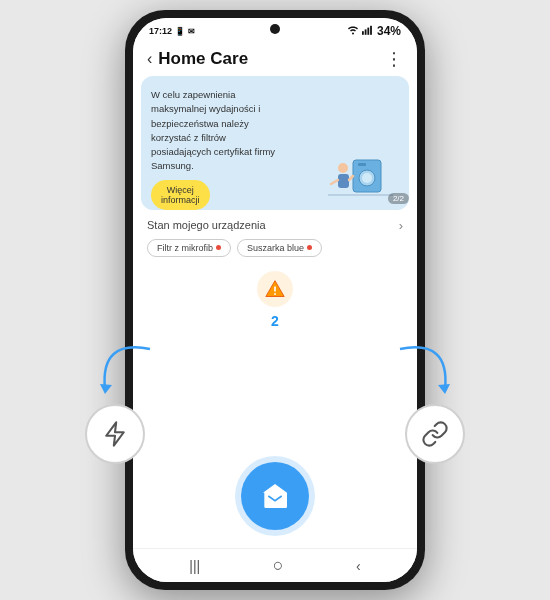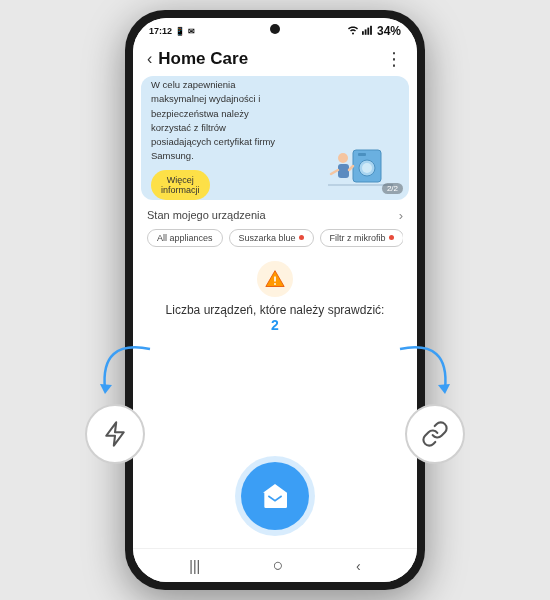--- a/index.html
+++ b/index.html
@@ -123,21 +123,21 @@
     }
     .header-left { display: flex; align-items: center; gap: 6px; }
     .header-title { font-size: 17px; font-weight: 700; color: #111; }
     .back-arrow { font-size: 16px; color: #333; }
 
     
     .banner {
       background: #d6eaf8;
       margin: 0 8px;
       border-radius: 12px;
-      padding: 2px 10px 0 10px;
+      padding: 12px 10px 0 10px;
       position: relative;
       overflow: hidden;
       flex-shrink: 0;
       min-height: 120px;
     }
     .banner-text {
       font-size: 9.5px;
       color: #333;
       line-height: 1.5;
       max-width: 55%;
@@ -157,21 +157,21 @@
     .banner-illustration {
       position: absolute;
       right: 6px;
       bottom: 0;
       width: 80px;
       height: 80px;
     }
     .banner-counter {
       position: absolute;
       bottom: 6px;
-      right: 6px;
+      right: 0;
       background: rgba(0,0,0,0.3);
       color: #fff;
       border-radius: 8px;
       font-size: 8px;
       padding: 1px 5px;
     }
 
     
     .section {
       padding: 8px 14px 4px;
@@ -372,42 +372,38 @@
           <span class="banner-counter">2/2</span>
         </div>
 
         <div class="section">
           <div class="section-header">
             <span class="section-title">Stan mojego urządzenia</span>
             <span class="section-arrow">›</span>
           </div>
           <div class="filter-tabs">
             <div class="filter-tab">
-              <span>All appliances</span>
+              <span>Filtr z mikrofib</span>
+              <span class="dot-orange"></span>
             </div>
             <div class="filter-tab">
               <span>Suszarka blue</span>
-              <span class="dot-orange"></span>
-            </div>
-            <div class="filter-tab">
-              <span>Filtr z mikrofib</span>
               <span class="dot-orange"></span>
             </div>
           </div>
         </div>
 
         <div class="alert-section">
           <div class="alert-icon-wrap">
             <svg width="20" height="20" viewBox="0 0 24 24">
               <path d="M12 2L1 21h22L12 2z" fill="#ff9800" stroke="#e65100" stroke-width="1"></path>
               <rect x="11" y="9" width="2" height="6" fill="#fff"></rect>
               <rect x="11" y="17" width="2" height="2" fill="#fff"></rect>
             </svg>
           </div>
-          <div class="alert-text">Liczba urządzeń, które należy sprawdzić:</div>
           <div class="alert-count">2</div>
         </div>
 
         <div class="bottom-area">
           <div class="home-button-wrap">
             <svg width="32" height="32" viewBox="0 0 24 24" fill="white">
               <path d="M3 9.5L12 3l9 6.5V20a1 1 0 01-1 1H5a1 1 0 01-1-1V9.5z"></path>
               <path d="M9 21V12h6v9" fill="rgba(255,255,255,0.3)"></path>
 
               <rect x="7" y="11" width="10" height="7" rx="1" fill="white" opacity="0.9"></rect>

